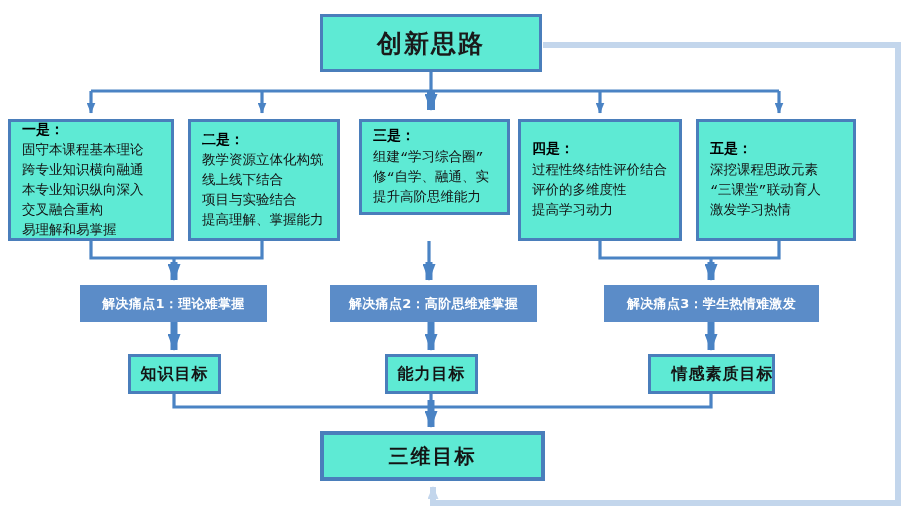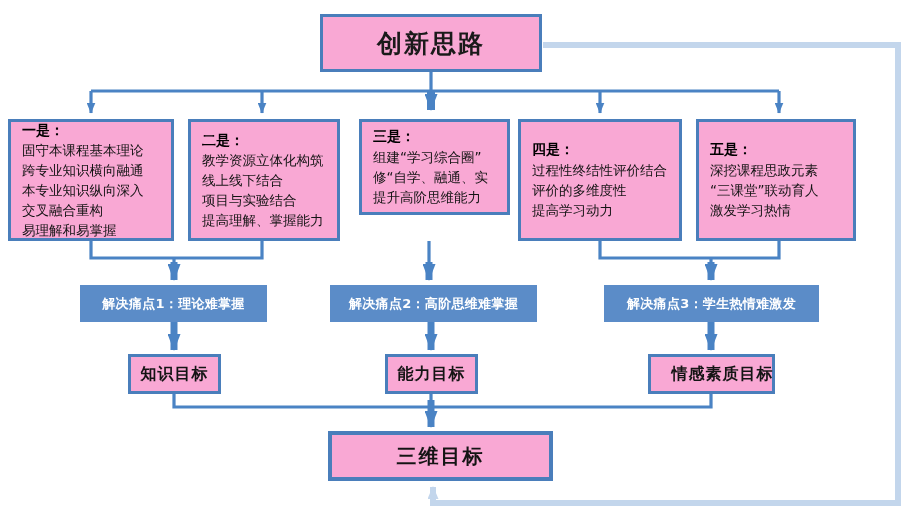--- a/index.html
+++ b/index.html
@@ -17,26 +17,27 @@
   }
   #wires{
     position:absolute;
     left:0;top:0;
     width:919px;height:521px;
     pointer-events:none;
   }
   .node{
     position:absolute;
     box-sizing:border-box;
-    background:#f9a8d4;
+    background:#5eead4;
     border:3px solid #4a7ebb;
     display:flex;
     align-items:center;
     justify-content:center;
     z-index:3;
+    font-family:Liberation Mono, monospace;
   }
   
   #title-box{
     left:320px;top:14px;width:222px;height:58px;
     border-width:3px;
   }
   #title-box .txt{
     font-size:25px;
     font-weight:700;
     color:#1a1a1a;
@@ -99,21 +100,20 @@
     letter-spacing:1px;
     white-space:nowrap;
   }
   #goal-1{left:128px;top:354px;width:93px;height:40px;}
   #goal-2{left:385px;top:354px;width:93px;height:40px;}
   #goal-3{left:648px;top:354px;width:127px;height:40px;padding-left:22px;}
   
   #final-box{
     left:320px;top:431px;width:225px;height:50px;
     border-width:4px;
-    margin-left:8px;
   }
   #final-box .txt{
     font-size:20px;
     font-weight:700;
     color:#141414;
     letter-spacing:2px;
   }
 </style>
 </head>
 <body>

